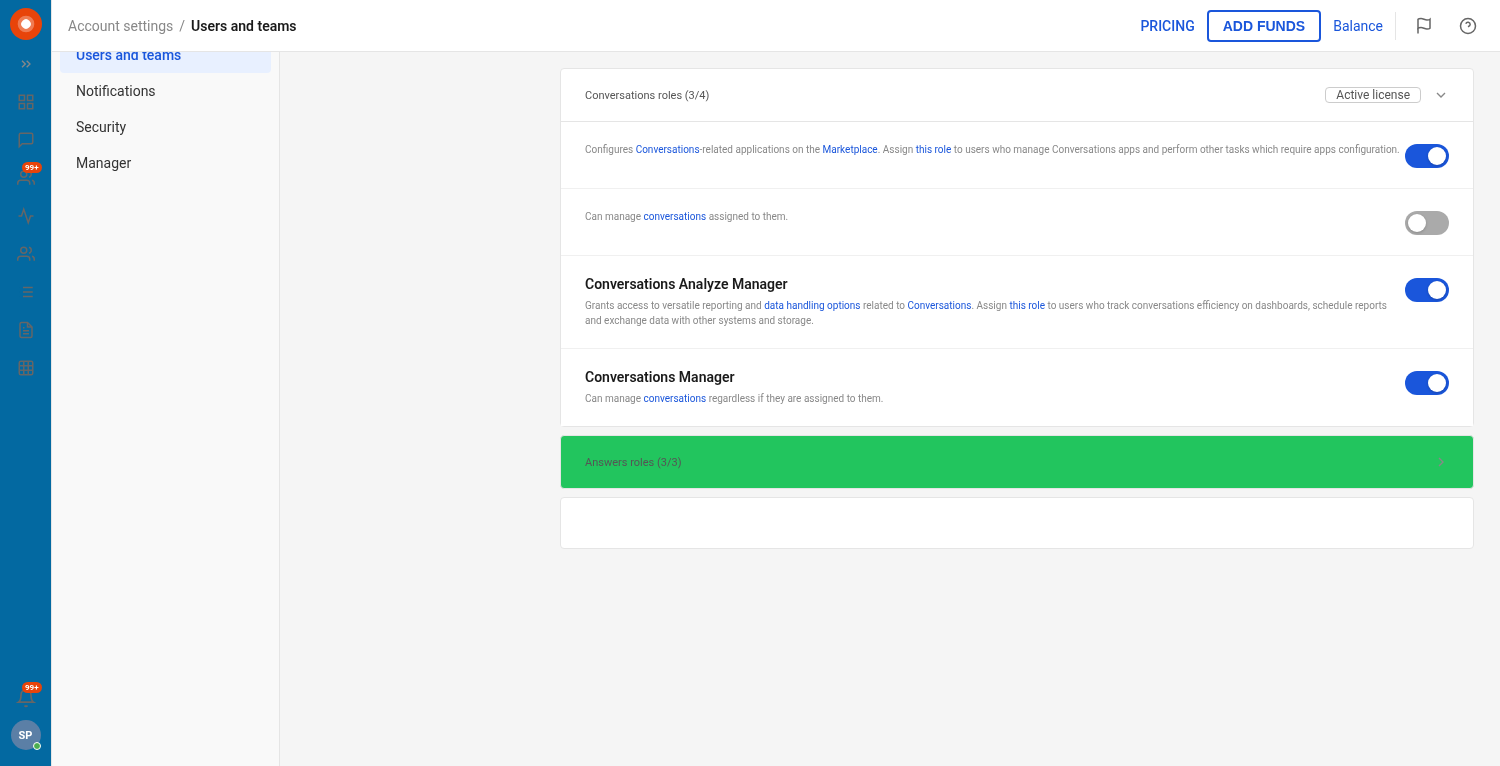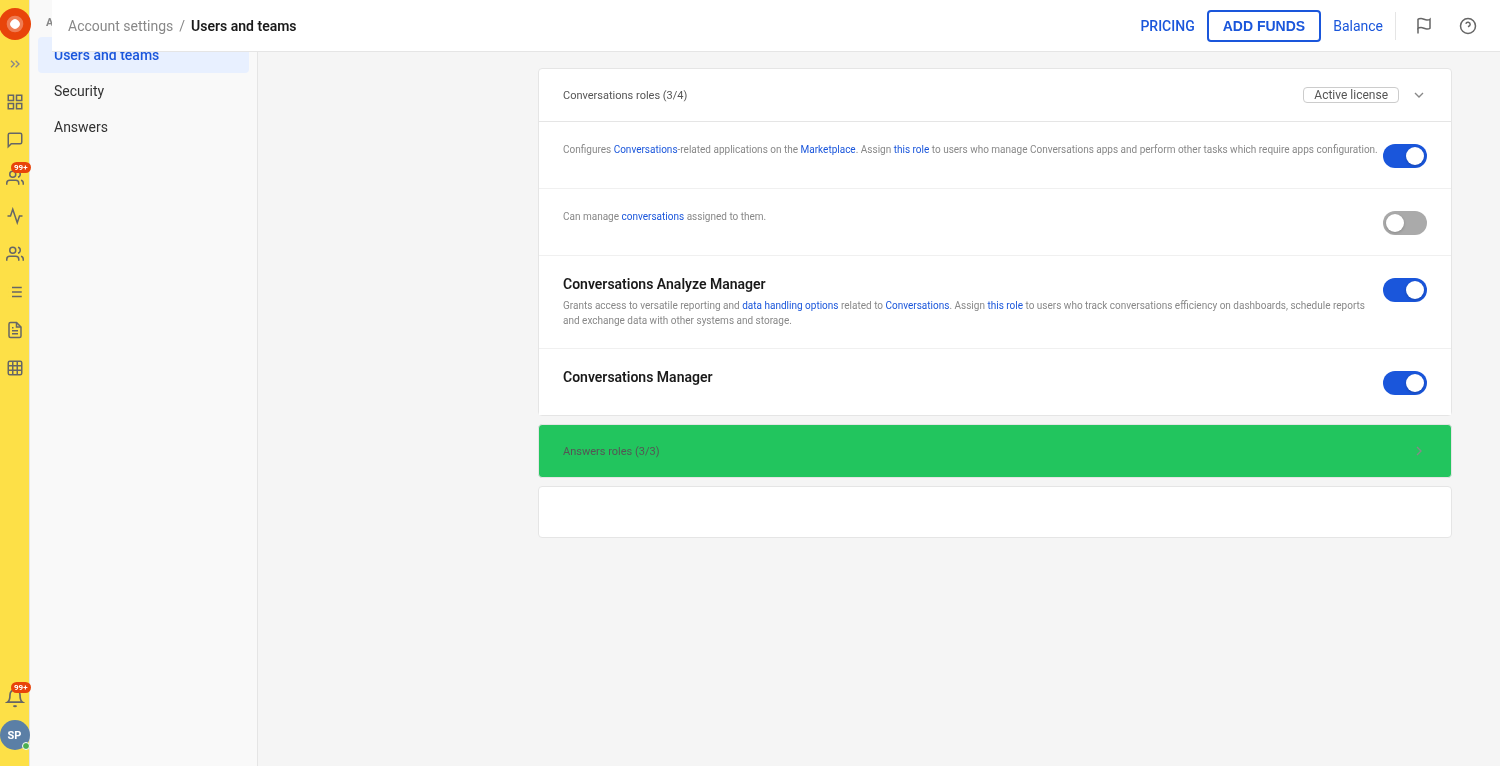--- a/index.html
+++ b/index.html
@@ -1,21 +1,21 @@
 <!DOCTYPE html>
 <html><head>
   <meta charset="utf-8">
   <style>
     * { box-sizing: border-box; margin: 0; padding: 0; }
     body { font-family: -apple-system, BlinkMacSystemFont, 'Segoe UI', Roboto, sans-serif; background: #f5f5f5; display: flex; height: 766px; overflow: hidden; }
 
     
     .icon-bar {
-      width: 30px;
-      background: #fde047;
+      width: 52px;
+      background: #0369a1;
       border-right: 1px solid #e5e5e5;
       display: flex;
       flex-direction: column;
       align-items: center;
       padding: 8px 0;
       gap: 4px;
       z-index: 10;
     }
     .icon-bar-top { display: flex; flex-direction: column; align-items: center; gap: 2px; flex: 1; }
     .icon-bar-bottom { display: flex; flex-direction: column; align-items: center; gap: 4px; padding-bottom: 8px; }
@@ -396,22 +396,23 @@
       <div class="avatar-bottom">
         <span>SP</span>
         <div class="avatar-dot"></div>
       </div>
     </div>
   </div>
 
   <div class="sidebar">
     <div class="sidebar-section-title">ACCOUNT SETTINGS</div>
     <div class="sidebar-item active">Users and teams</div>
+    <div class="sidebar-item">Notifications</div>
     <div class="sidebar-item">Security</div>
-    <div class="sidebar-item">Answers</div>
+    <div class="sidebar-item">Manager</div>
   </div>
 
   <div class="top-header">
     <div class="breadcrumb">
       <span style="cursor:pointer; color:#888;">Account settings</span>
       <span>/</span>
       <span class="current">Users and teams</span>
     </div>
     <div class="header-right">
       <span class="pricing-link">PRICING</span>
@@ -486,20 +487,23 @@
           <div class="toggle">
             <div class="toggle-track on">
               <div class="toggle-thumb"></div>
             </div>
           </div>
         </div>
 
         <div class="role-row">
           <div class="role-info">
             <div class="role-name">Conversations Manager</div>
+            <div class="role-desc">
+              Can manage <span style="color:#1a56db;">conversations</span> regardless if they are assigned to them.
+            </div>
           </div>
           <div class="toggle">
             <div class="toggle-track on">
               <div class="toggle-thumb"></div>
             </div>
           </div>
         </div>
       </div>
 
       <div style="height: 8px; background: #f5f5f5;"></div>

